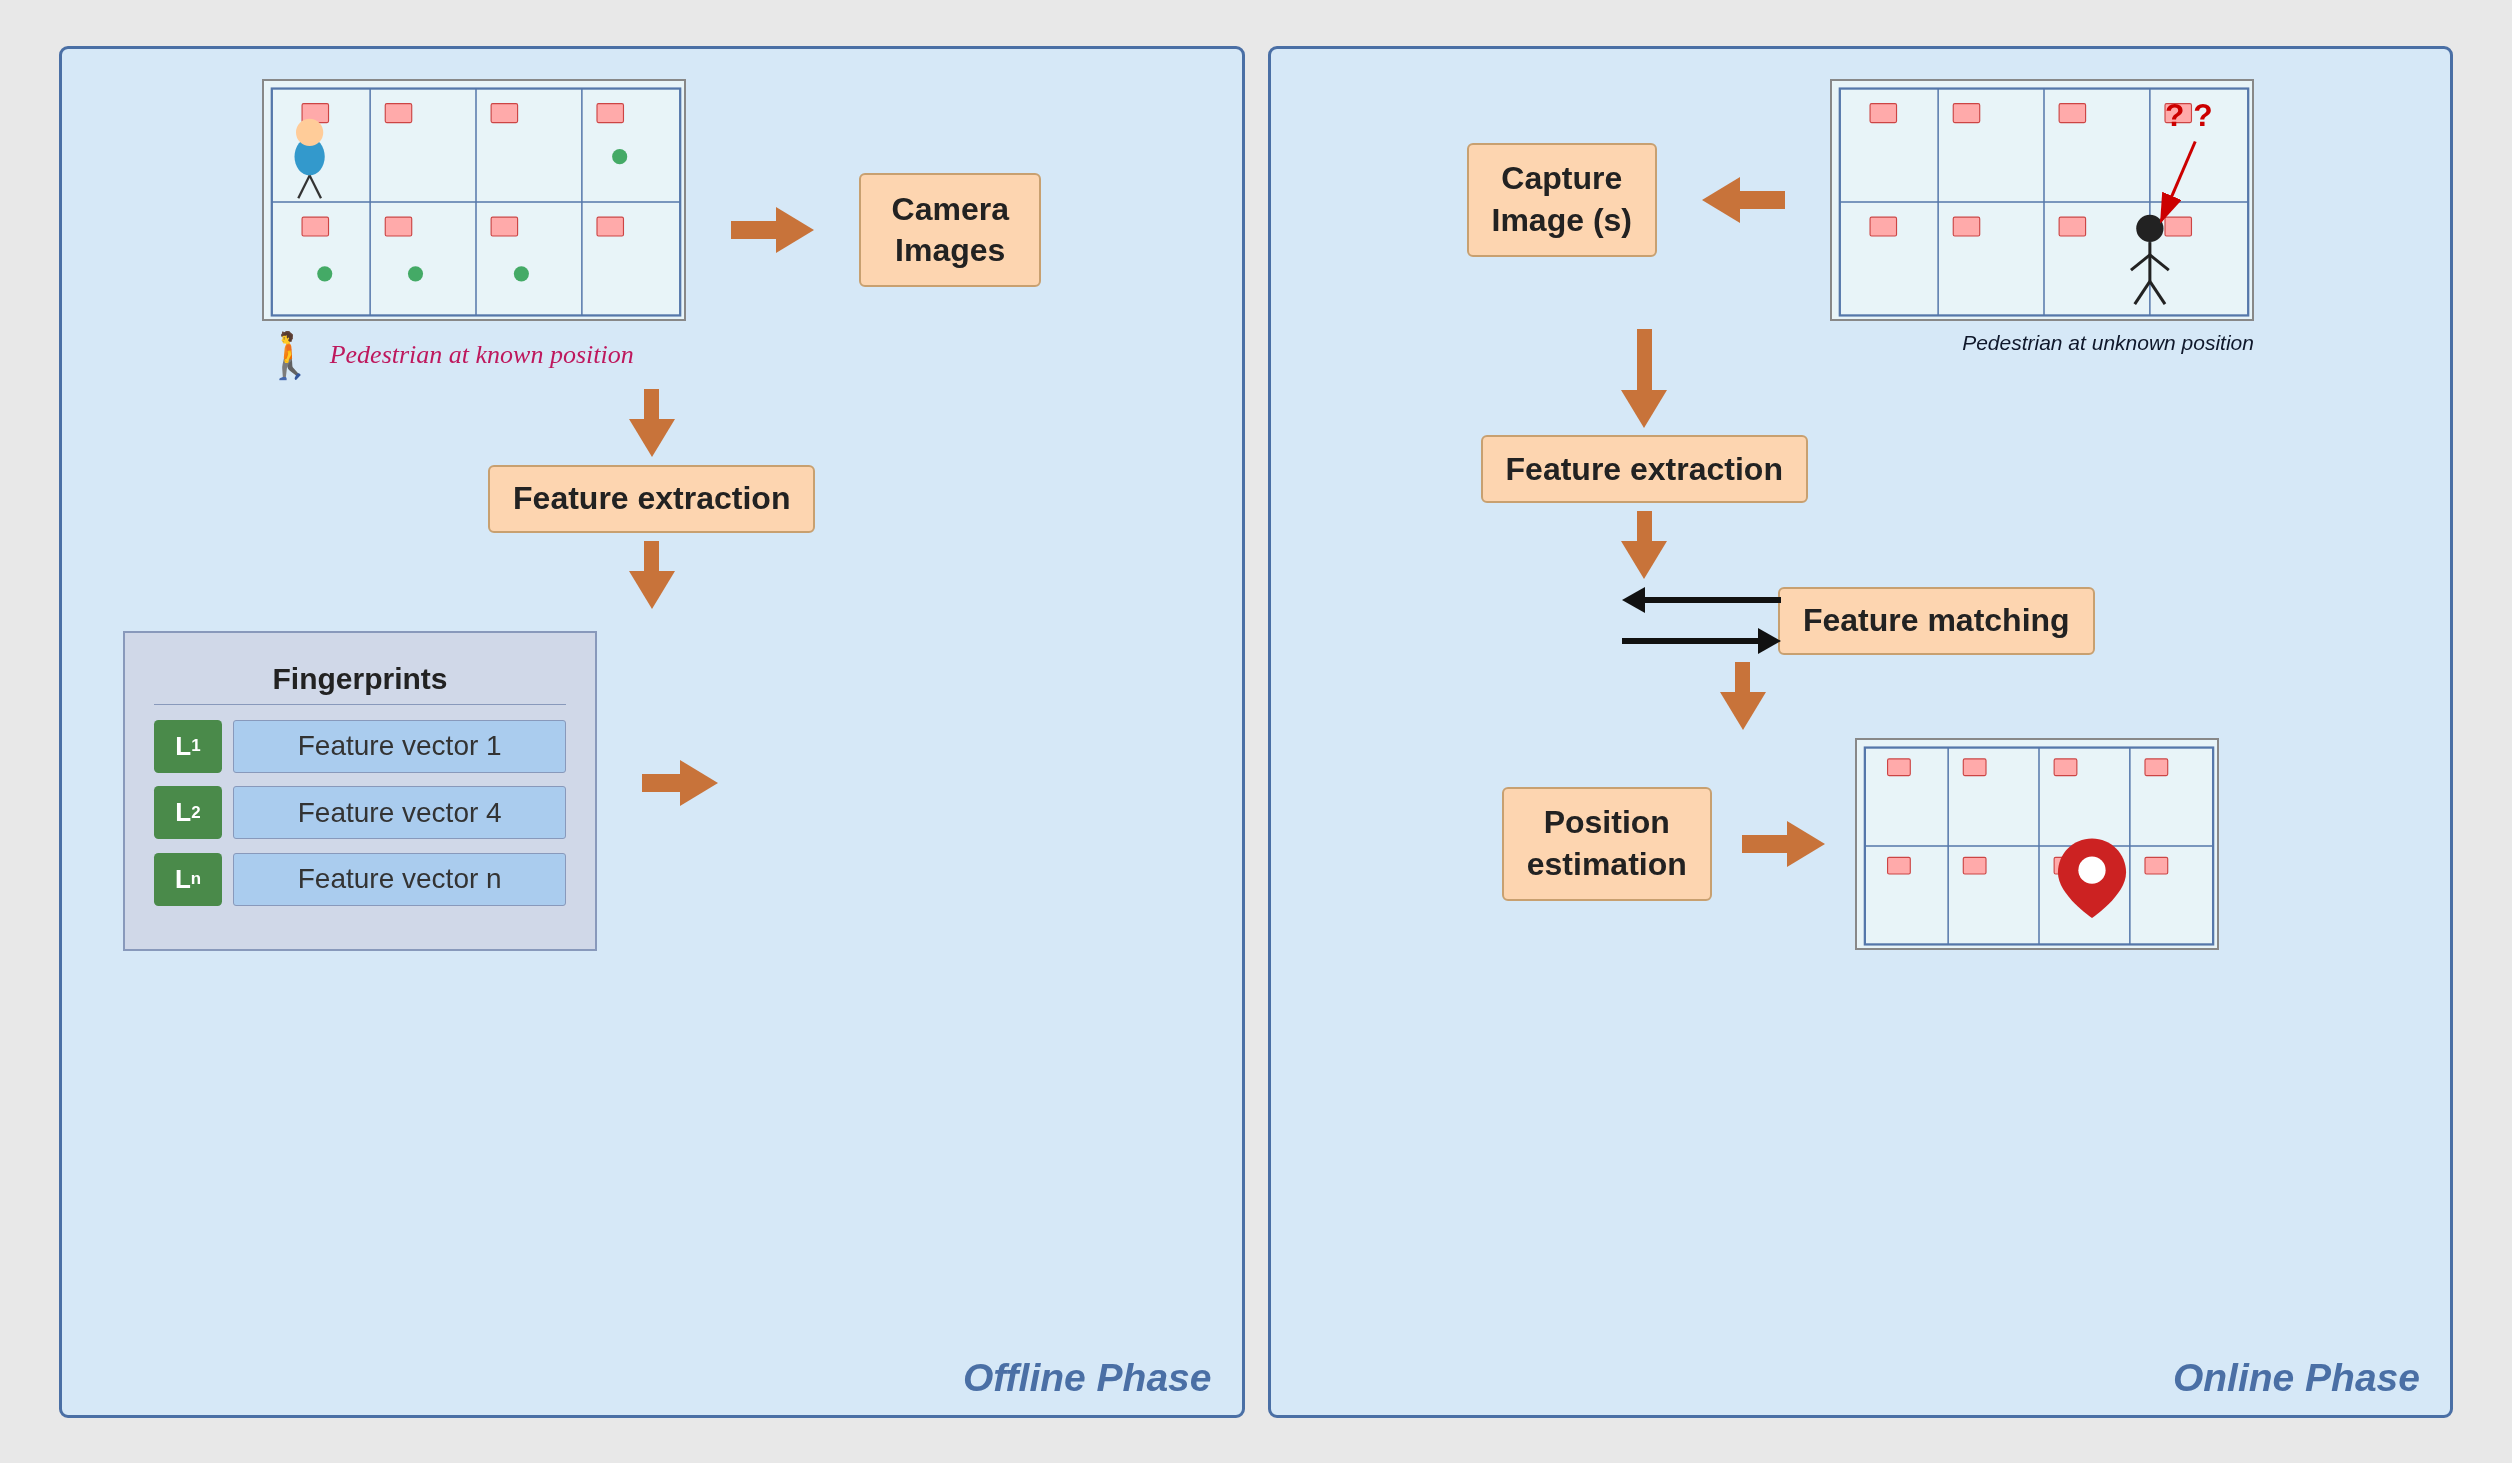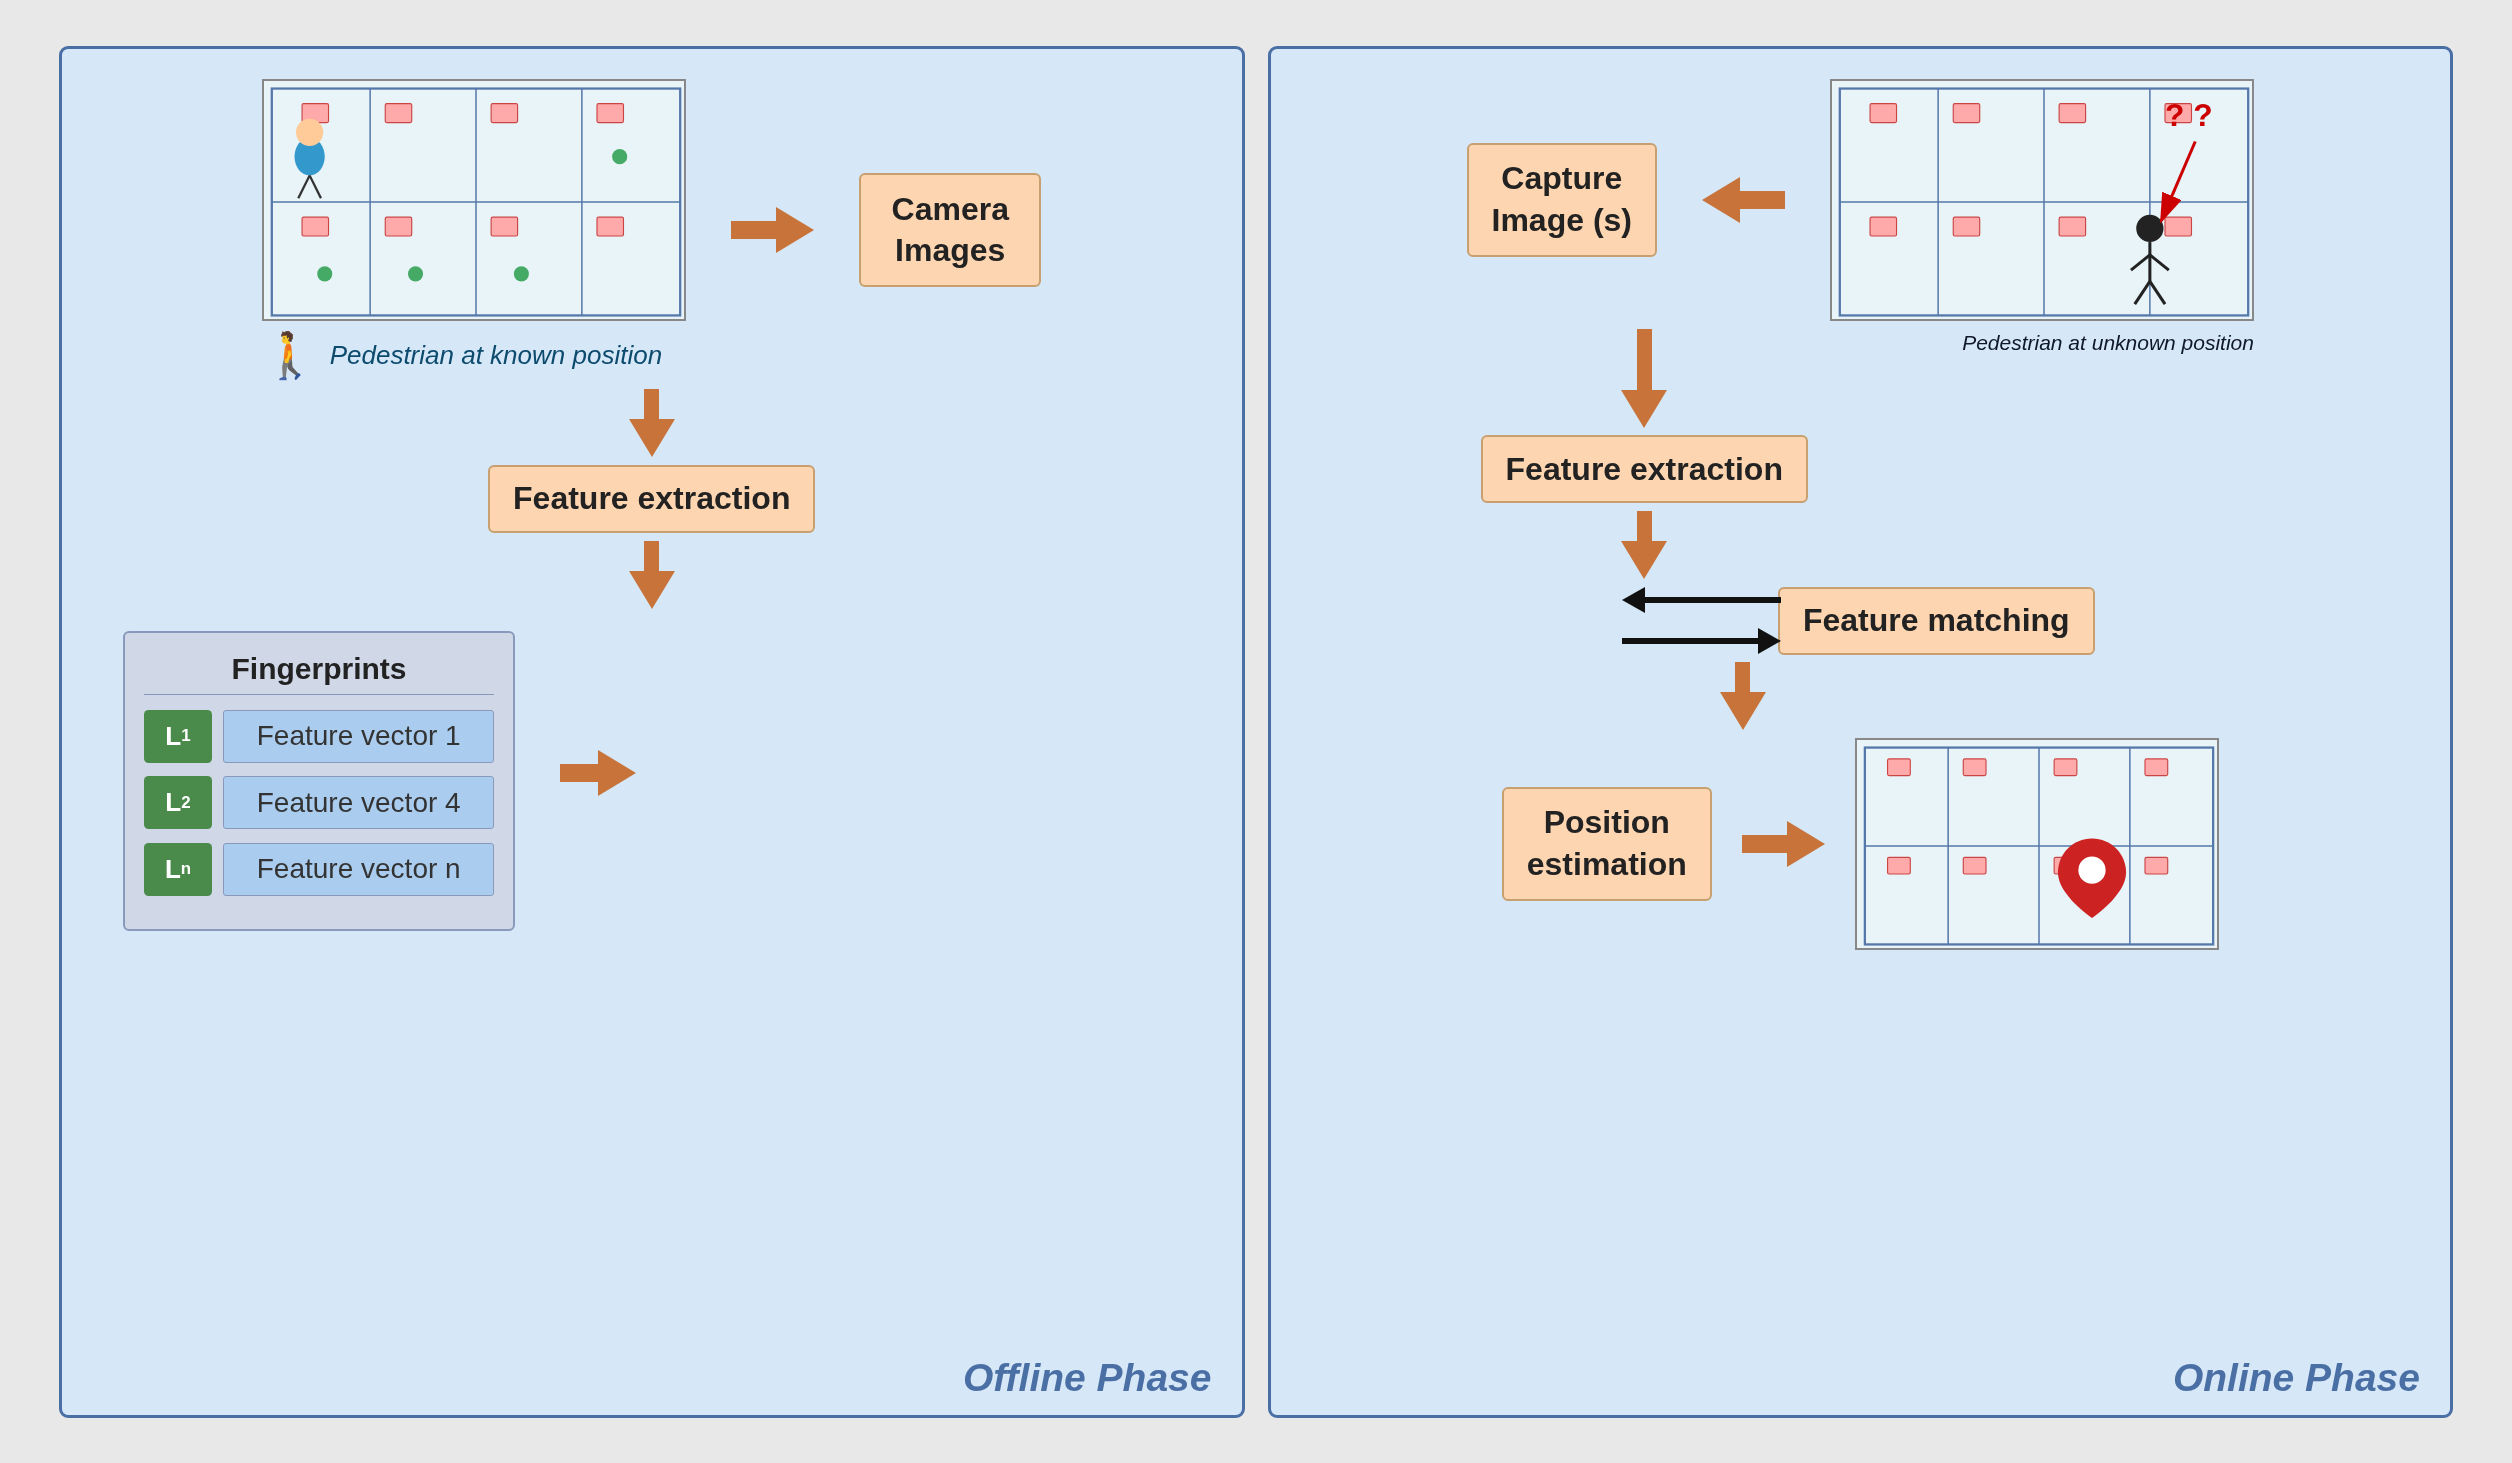--- a/index.html
+++ b/index.html
@@ -90,31 +90,32 @@
 
     
     .pedestrian-label {
       display: flex;
       align-items: center;
       gap: 11.4px;
       margin-top: 7.6px;
     }
     .ped-text {
       font-size: 26px;
-      color: #0c4a6e;
+      color: #be185d;
       font-style: italic;
+      font-family: Liberation Serif, serif;
     }
 
     
     .fingerprints-container {
       background: #d0d8e8;
       border: 2.3px solid #8899bb;
-      border-radius: 6px;
-      padding: 19px;
-      width: 392px;
+      border-radius: 0;
+      padding: 29px;
+      width: 474px;
       margin-top: 15px;
     }
     .fp-title {
       text-align: center;
       font-size: 30px;
       font-weight: bold;
       color: #222;
       margin-bottom: 15px;
       border-bottom: 1.5px solid #8899bb;
       padding-bottom: 7.6px;

